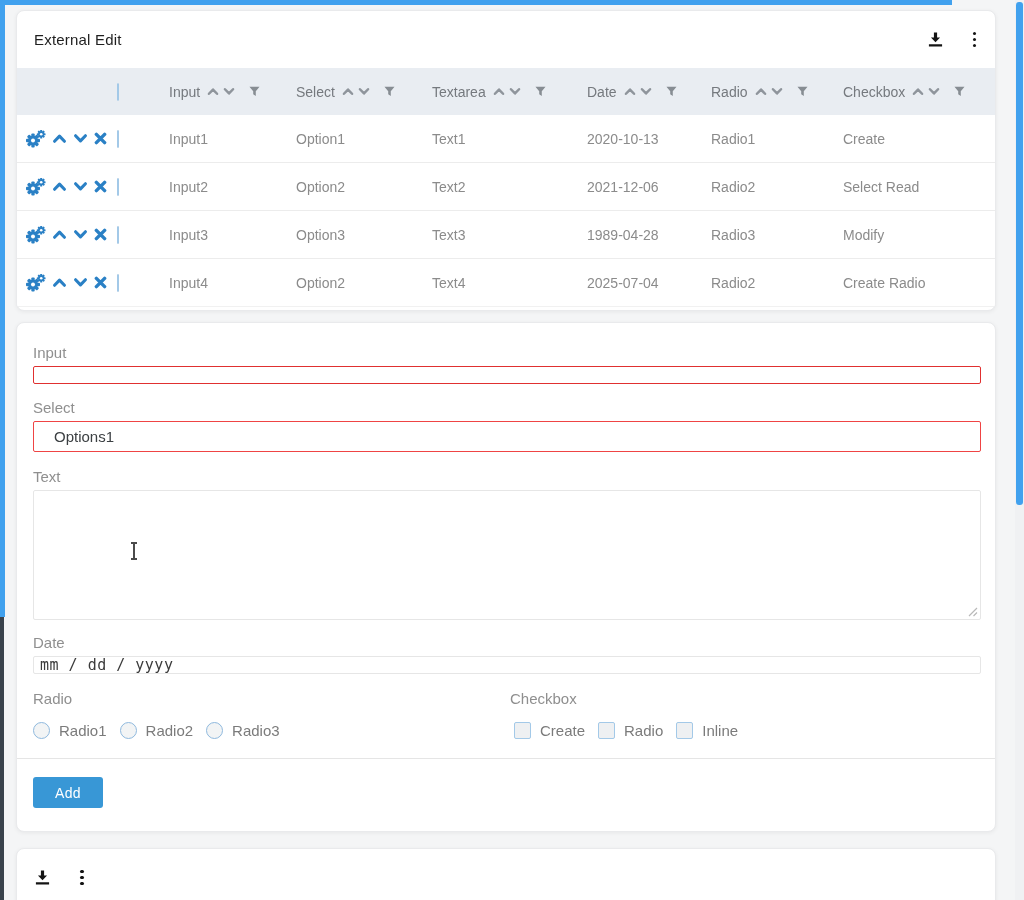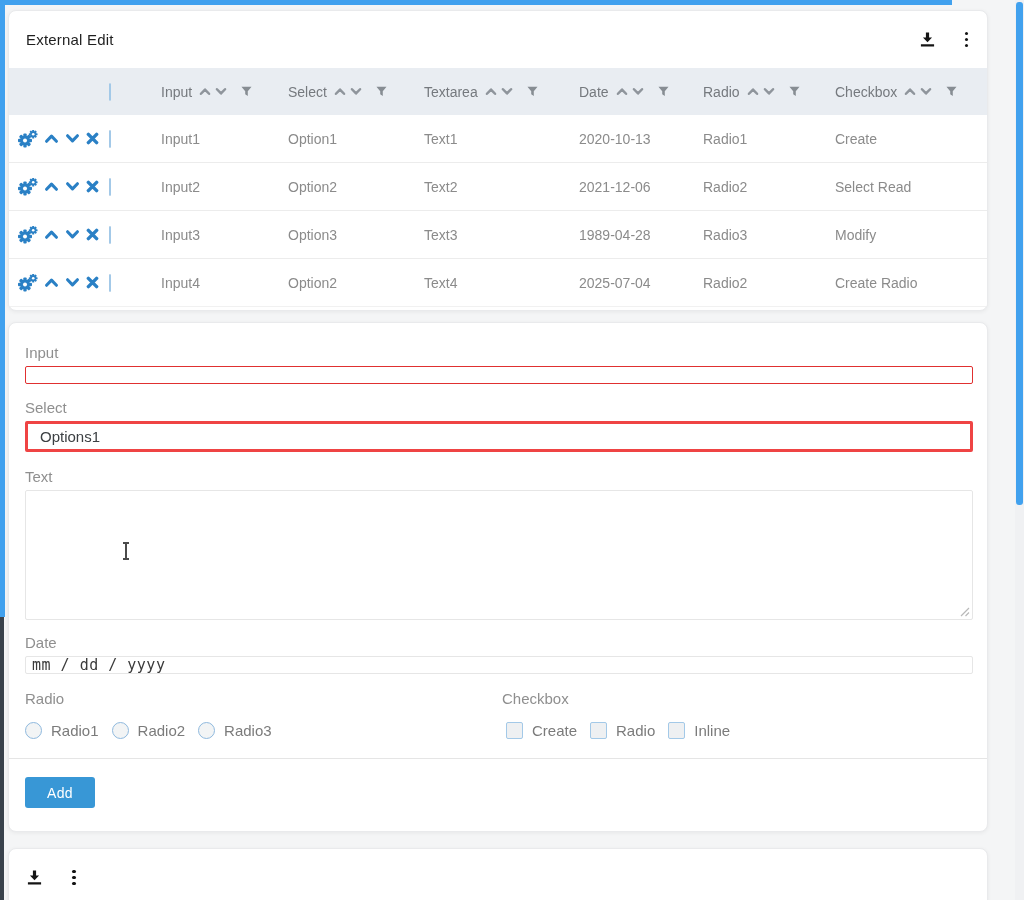--- a/index.html
+++ b/index.html
@@ -13,21 +13,21 @@
 
   
   .top-strip   { position:absolute; left:0; top:0; width:952px; height:5px; background:#41a1ee; z-index:60; }
   .left-strip-blue { position:absolute; left:0; top:0; width:5px; height:617px; background:#41a1ee; z-index:61; }
   .left-strip-dark { position:absolute; left:0; top:617px; width:4px; height:283px; background:#39424c; z-index:61; }
   .scrollbar-track { position:absolute; right:0; top:0; width:9px; height:900px; background:#f0f1f3; z-index:59; }
   .scrollbar-thumb { position:absolute; right:1px; top:2px; width:7px; height:503px; background:#41a1ee; border-radius:3px; }
 
   
   .card {
-    position:absolute; left:8px; width:980px;
+    position:absolute; left:16px; width:980px;
     background:#fff; border:1px solid #e9eaec; border-radius:8px;
     box-shadow:0 1px 4px rgba(0,0,0,.06);
     overflow:hidden;
   }
   #card-external { top:10px;  height:301px; }
   #card-form     { top:322px; height:510px; }
   #card-inline   { top:848px; height:72px; }
 
   .card-head { height:57px; display:flex; align-items:center; padding:0 17px; }
   .card-title { flex:1; font-size:15px; color:#1f1f1f; letter-spacing:.2px; }
@@ -61,22 +61,22 @@
   .form-body { padding:21px 16px 0; }
   .f-label { font-size:15px; color:#8f8f8f; margin-bottom:5px; }
   .f-input {
     width:948px; height:18px; border:1px solid #e6e6e6; background:#fff;
     border-radius:2px; padding:0 10px; font-size:15px; color:#3c4043;
     font-family:"Liberation Sans", sans-serif; outline:none; display:block;
   }
   .f-input.error { border-color:#e03030; }
   .f-field { margin-bottom:16px; }
   .select-box {
-    width:948px; height:31px; border:3px solid #ef4444; border-radius:2px;
-    display:flex; align-items:center; padding:0 12px; font-size:15px; color:#3c4043;
+    width:948px; height:31px; border:1px solid #ef4444; border-radius:2px;
+    display:flex; align-items:center; padding:0 20px; font-size:15px; color:#3c4043;
     cursor:pointer; background:#fff;
   }
   .textarea-box {
     position:relative; width:948px; height:130px;
     border:1px solid #e6e6e6; border-radius:2px; background:#fff; cursor:text;
   }
   .resize-handle { position:absolute; right:2px; bottom:2px; }
   .text-cursor { position:absolute; left:96px; top:51px; width:8px; height:18px; }
   .text-cursor::before, .text-cursor::after {
     content:""; position:absolute; left:1px; width:6px; height:2px; background:#4b4b4b;

